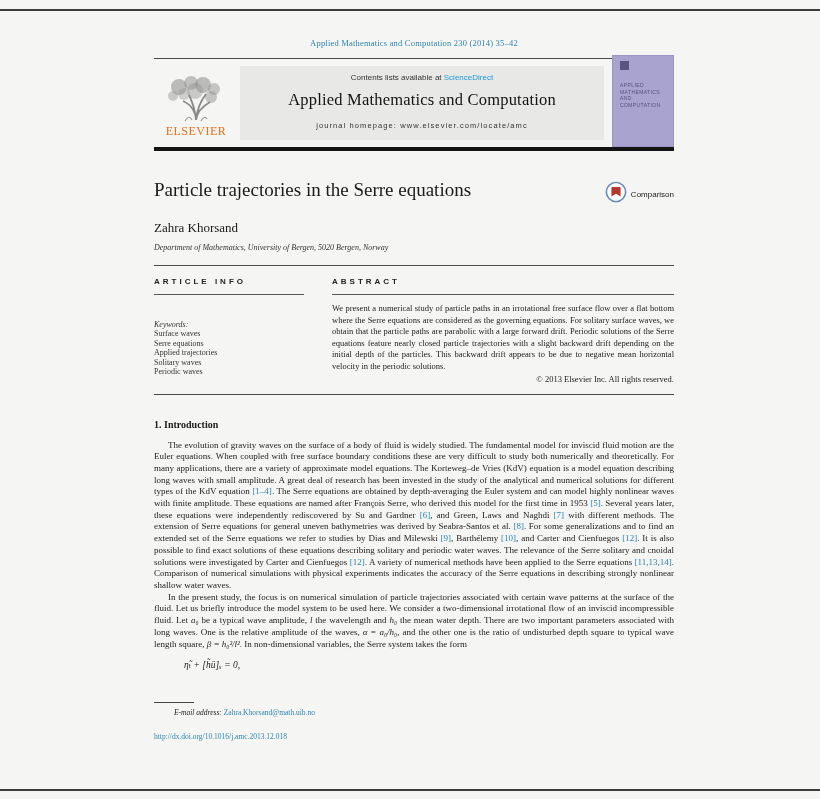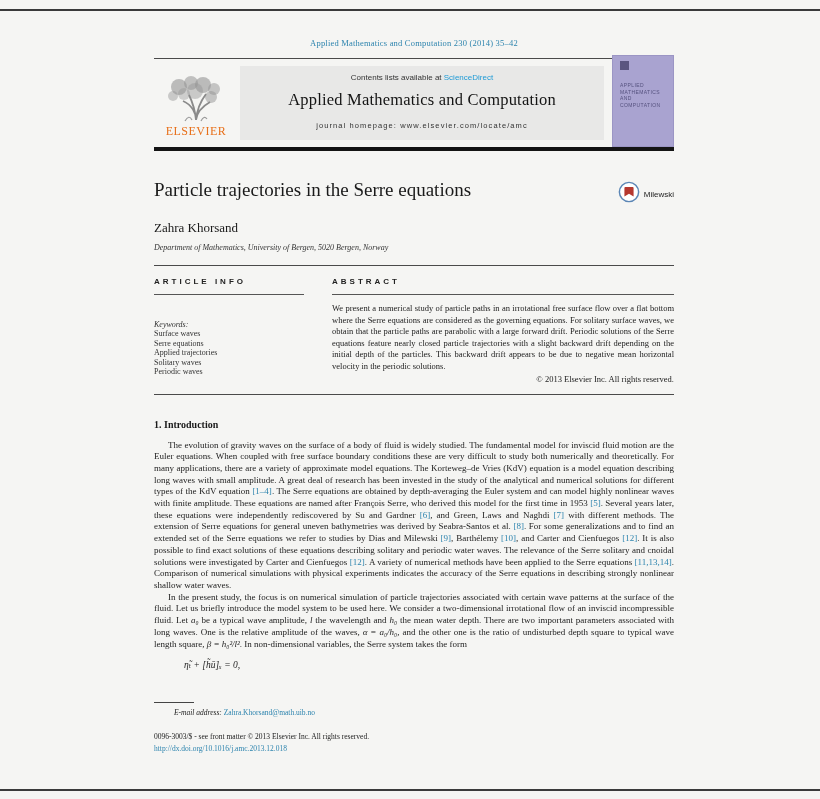--- a/index.html
+++ b/index.html
@@ -123,21 +123,21 @@
 
   <div class="title-row">
     <h1 class="article-title">Particle trajectories in the Serre equations</h1>
     <div class="crossmark">
       <span>
         <svg width="22" height="22" viewBox="0 0 24 24">
           <circle cx="12" cy="12" r="10.5" fill="#ffffff" stroke="#5b86b5" stroke-width="1.6"></circle>
           <path d="M8 6.5 h8 a1 1 0 0 1 1 1 v9.5 l-5 -3.2 -5 3.2 v-9.5 a1 1 0 0 1 1 -1 z" fill="#b5382f"></path>
         </svg>
       </span>
-      <span class="crossmark-label">Milewski</span>
+      <span class="crossmark-label">Comparison</span>
     </div>
   </div>
 
   <div class="author-name">Zahra Khorsand</div>
   <div class="affiliation">Department of Mathematics, University of Bergen, 5020 Bergen, Norway</div>
 
   <div class="rule rule-info-top"></div>
 
   <div class="info-grid">
     <div class="info-left">
@@ -166,17 +166,16 @@
   <p class="body-para second"><span>In the present study, the focus is on numerical simulation of particle trajectories associated with certain wave patterns at the surface of the fluid. Let us briefly introduce the model system to be used here. We consider a two-dimensional irrotational flow of an inviscid incompressible fluid. Let </span><span class="m">a₀</span><span> be a typical wave amplitude, </span><span class="m">l</span><span> the wavelength and </span><span class="m">h₀</span><span> the mean water depth. There are two important parameters associated with long waves. One is the relative amplitude of the waves, </span><span class="m">α = a₀/h₀</span><span>, and the other one is the ratio of undisturbed depth square to typical wave length square, </span><span class="m">β = h₀²/l²</span><span>. In non-dimensional variables, the Serre system takes the form</span></p>
 
   <div class="equation">η̃ₜ + [h̃ū]ₓ = 0,</div>
 
   <div class="footnote">
     <div class="footnote-rule"></div>
     <div class="email-line"><span class="email-label">E-mail address: </span><span class="email-link">Zahra.Khorsand@math.uib.no</span></div>
   </div>
 
   <div class="footer-block">
-    <div class="issn-line">0096-3003/$ - see front matter © 2013 Elsevier Inc. All rights reserved.</div>
     <a class="doi-link">http://dx.doi.org/10.1016/j.amc.2013.12.018</a>
   </div>
 
 </div>
 
 </body></html>

